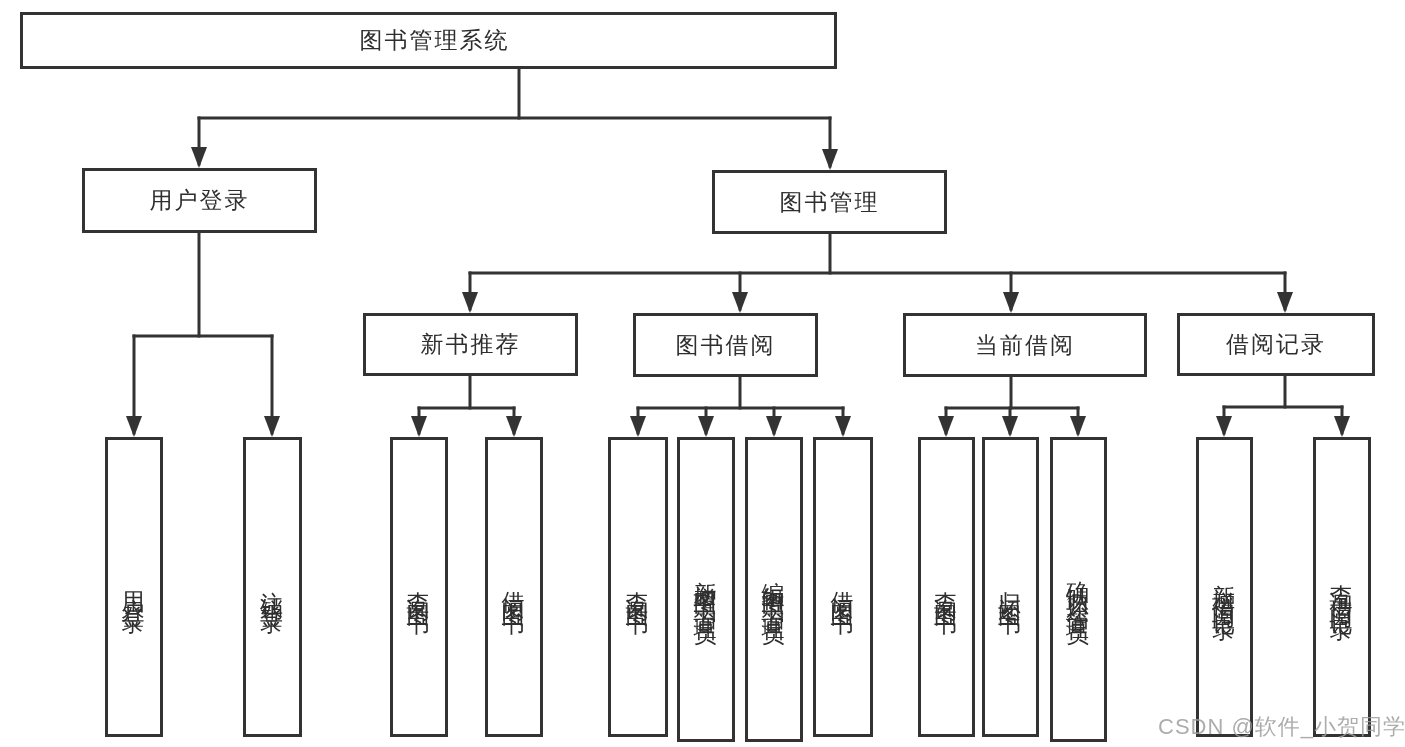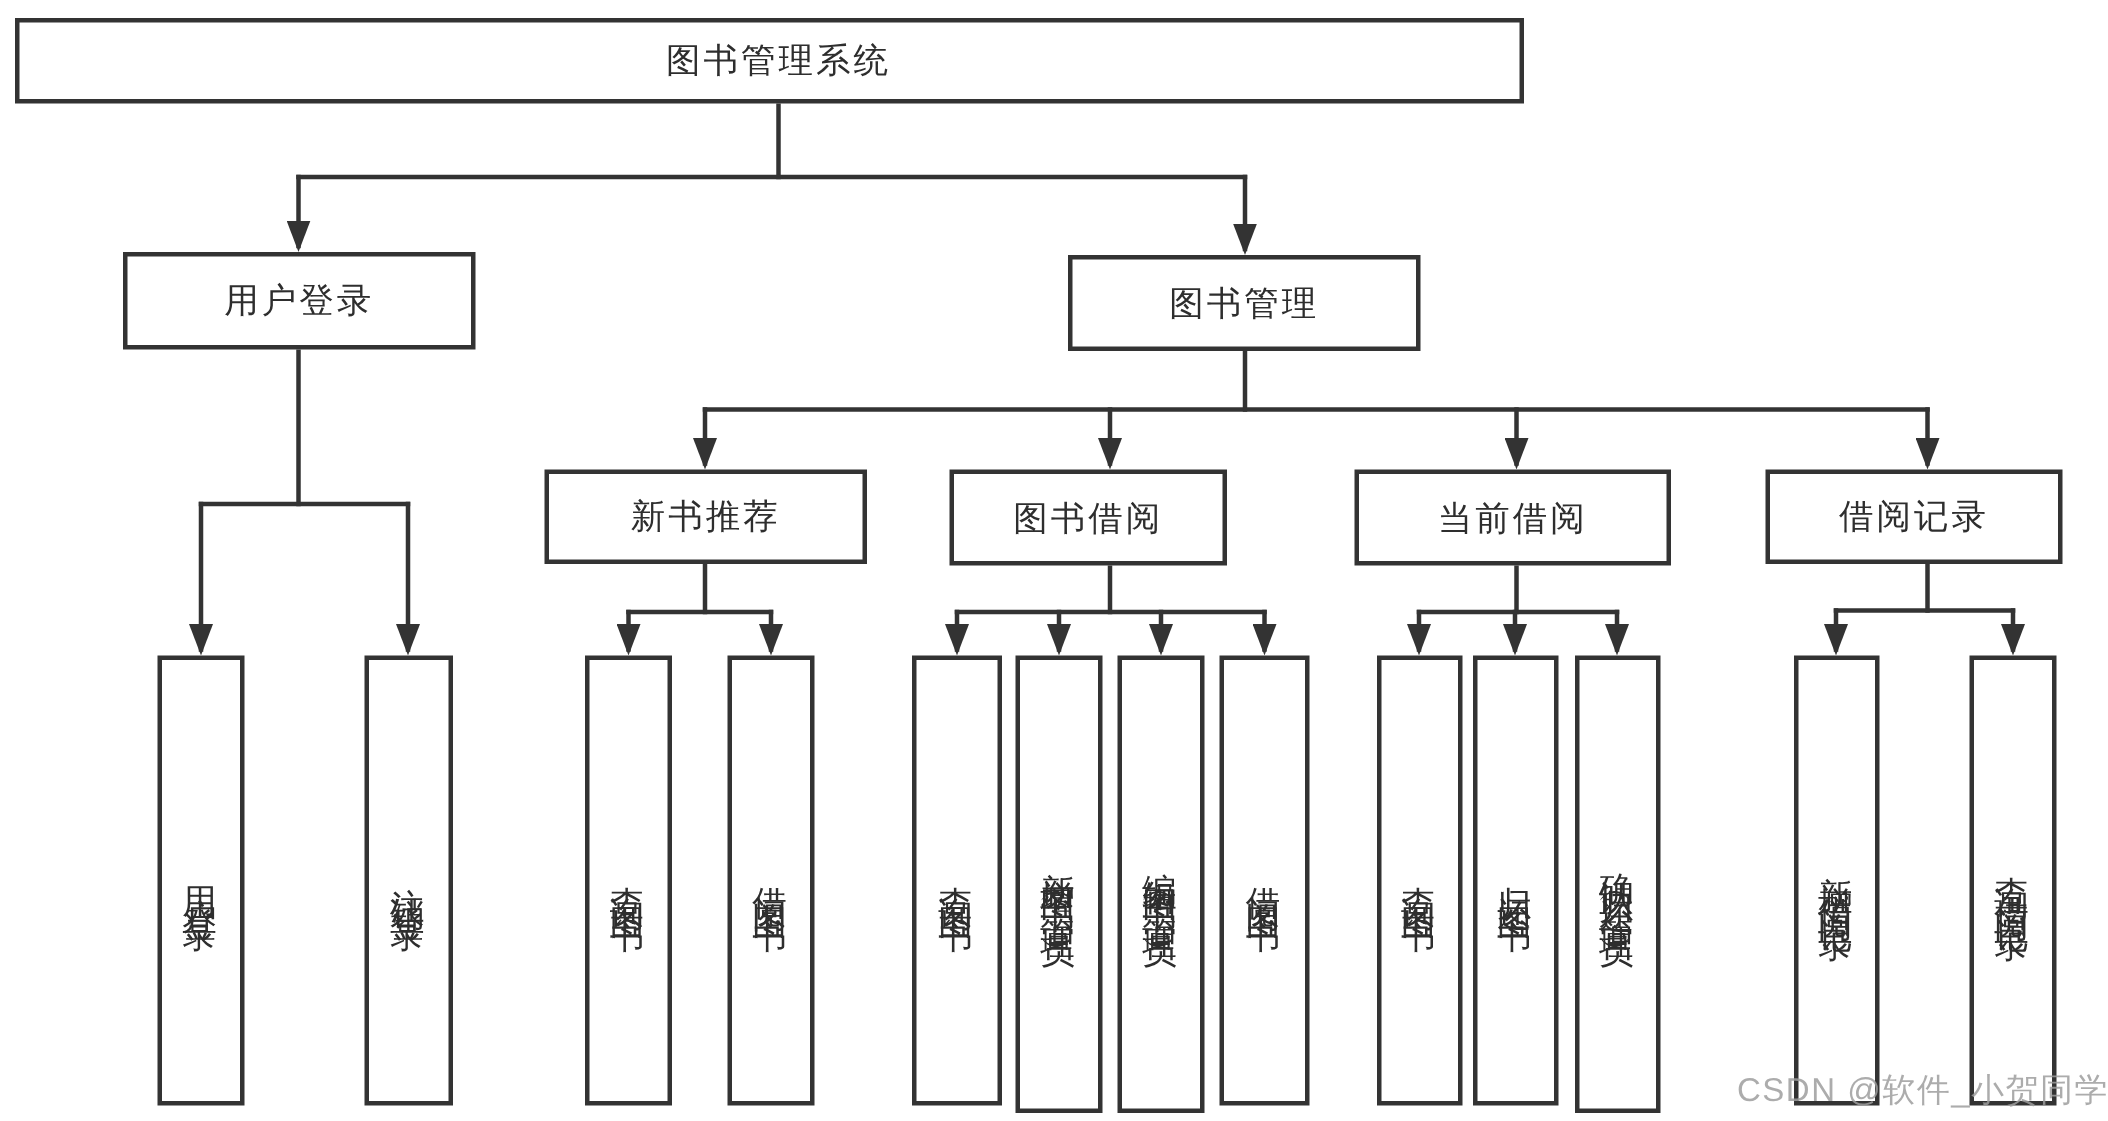--- a/index.html
+++ b/index.html
@@ -90,28 +90,28 @@
       <line x1="1010" y1="408" x2="1010" y2="433" marker-end="url(#arrow)"></line>
       <line x1="1078" y1="408" x2="1078" y2="433" marker-end="url(#arrow)"></line>
 
       <line x1="1285" y1="376" x2="1285" y2="407"></line>
       <line x1="1224" y1="407" x2="1342" y2="407"></line>
       <line x1="1224" y1="407" x2="1224" y2="433" marker-end="url(#arrow)"></line>
       <line x1="1342" y1="407" x2="1342" y2="433" marker-end="url(#arrow)"></line>
     </g>
   </svg>
 
-  <div class="node" style="left:10px;top:12px;width:1006px;height:57px;padding-left:12px;">图书管理系统</div>
+  <div class="node" style="left:20px;top:12px;width:817px;height:57px;padding-left:12px;">图书管理系统</div>
 
   <div class="node" style="left:82px;top:168px;width:235px;height:65px;">用户登录</div>
   <div class="node" style="left:363px;top:313px;width:215px;height:63px;">新书推荐</div>
 
   <div class="node" style="left:712px;top:170px;width:235px;height:64px;">图书管理</div>
   <div class="node" style="left:633px;top:313px;width:185px;height:64px;">图书借阅</div>
-  <div class="node" style="left:903px;top:313px;width:211px;height:64px;">当前借阅</div>
+  <div class="node" style="left:903px;top:313px;width:244px;height:64px;">当前借阅</div>
   <div class="node" style="left:1177px;top:313px;width:198px;height:63px;">借阅记录</div>
 
   <div class="node vnode" style="left:105px;top:437px;width:58px;height:300px;">用户登录</div>
   <div class="node vnode" style="left:243px;top:437px;width:59px;height:300px;">注销登录</div>
 
   <div class="node vnode" style="left:390px;top:437px;width:58px;height:300px;">查询图书</div>
   <div class="node vnode" style="left:485px;top:437px;width:58px;height:300px;">借阅图书</div>
 
   <div class="node vnode" style="left:608px;top:437px;width:60px;height:300px;">查询图书</div>
   <div class="node vnode tight" style="left:677px;top:437px;width:58px;height:305px;">新增图书（管理员）</div>

